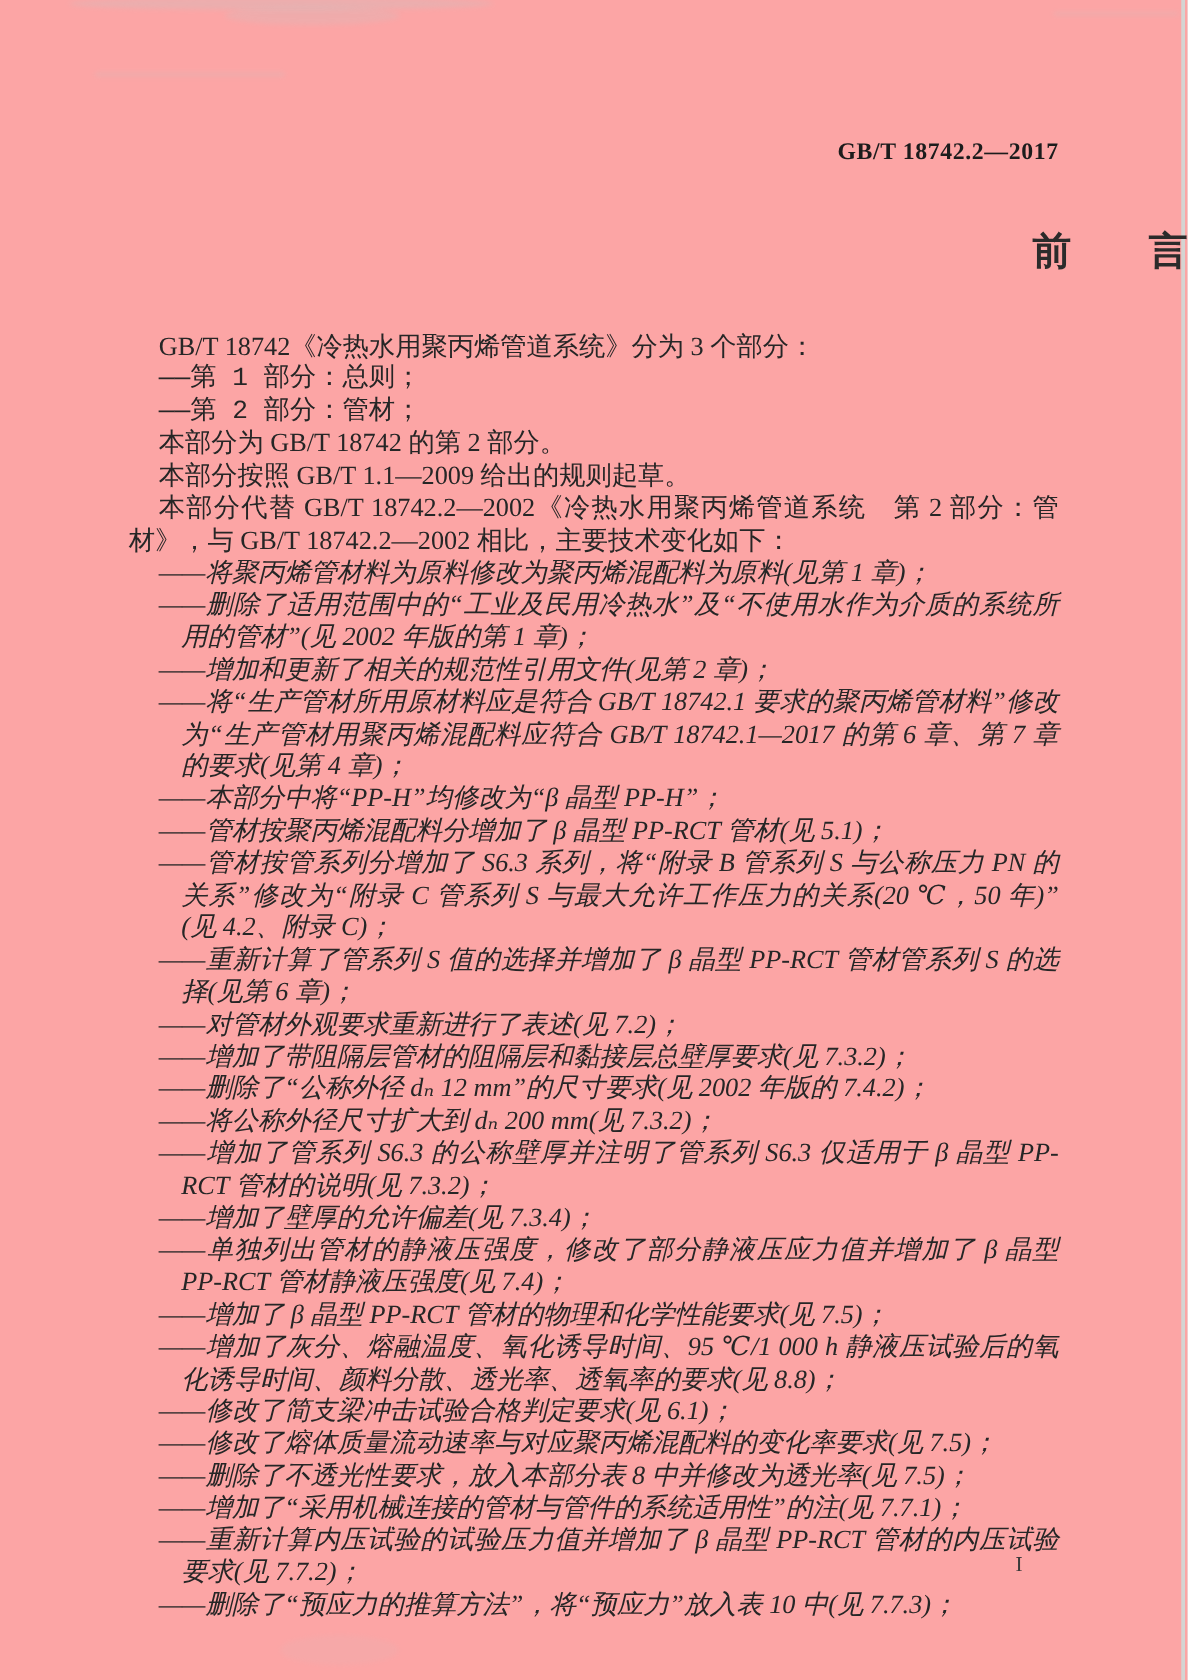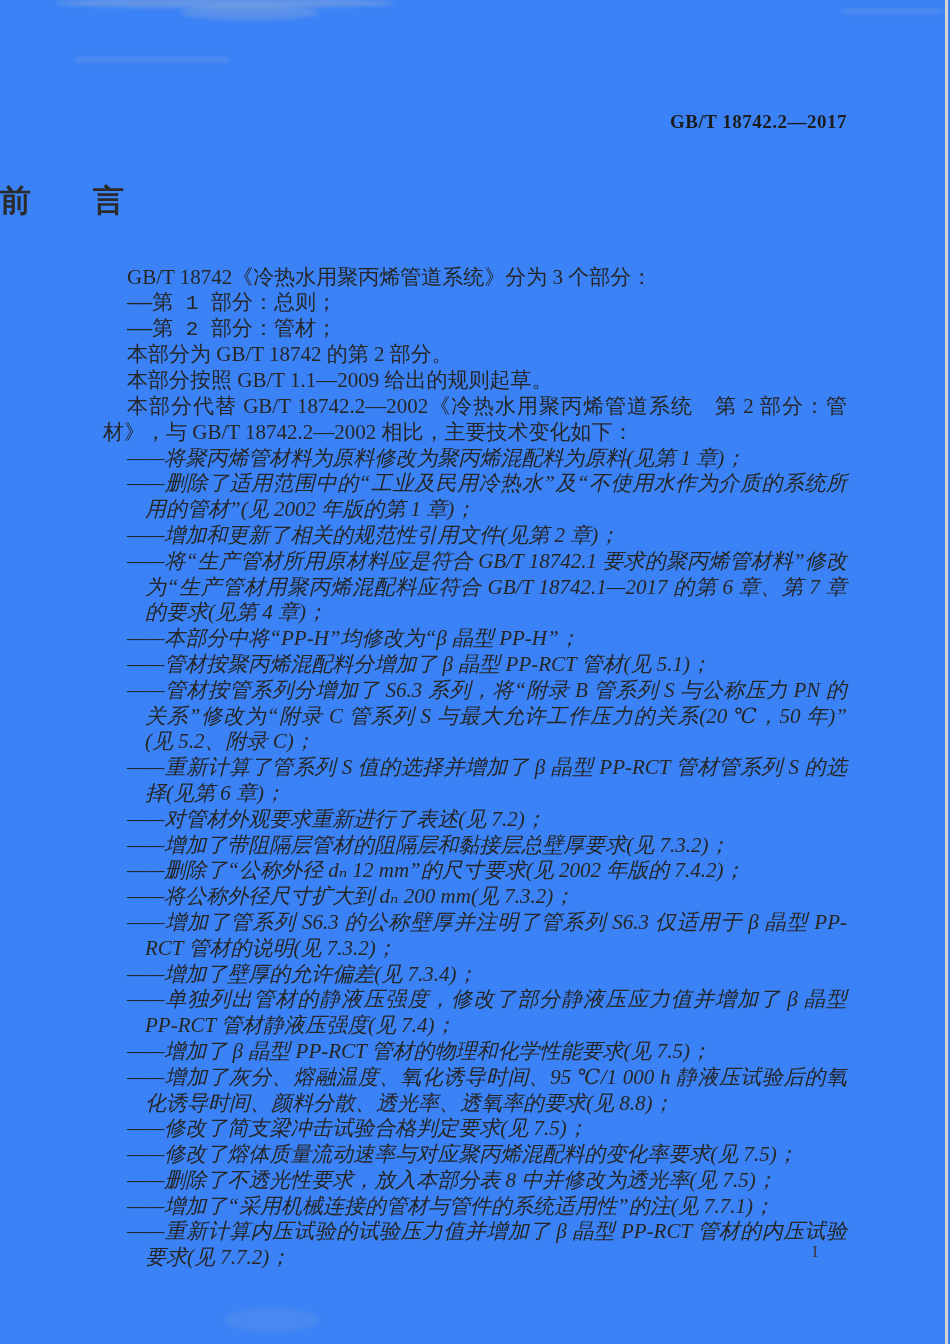--- a/index.html
+++ b/index.html
@@ -1,31 +1,31 @@
 <!DOCTYPE html>
 <html lang="zh"><head>
 <meta charset="utf-8">
 <style>
   html,body{margin:0;padding:0;background:#e9e9e9;}
   .page{
     position:relative;
     width:950px;height:1344px;
     margin:0 auto;
-    background:#3b82f6;
+    background:#fca5a5;
     overflow:hidden;
     font-family:"Liberation Serif","DejaVu Serif",serif;
     color:#262626;
   }
   .std-code{
     position:absolute;top:111px;right:103px;
     font-size:19px;font-weight:bold;letter-spacing:.5px;color:#1c1c1c;
   }
   .doc-title{
     position:absolute;top:180px;left:0;width:100%;
-    margin:0;text-align:left;
+    margin:0;text-align:right;
     font-family:"Liberation Sans","DejaVu Sans",sans-serif;
     font-weight:bold;font-size:31px;color:#2b2b2b;
   }
   .content{
     position:absolute;top:265px;left:103px;width:744px;
     font-size:21px;line-height:25.8px;text-align:justify;
   }
   .para{margin:0;text-indent:24px;}
   .part-item{margin:0;padding-left:24px;font-family:Liberation Mono, monospace;}
   .change-item{margin:0;padding-left:42px;text-indent:-18px;font-style:italic;}
@@ -64,33 +64,34 @@
     <p class="part-item">——第 2 部分：管材；</p>
     <p class="para">本部分为 GB/T 18742 的第 2 部分。</p>
     <p class="para">本部分按照 GB/T 1.1—2009 给出的规则起草。</p>
     <p class="para">本部分代替 GB/T 18742.2—2002《冷热水用聚丙烯管道系统　第 2 部分：管材》，与 GB/T 18742.2—2002 相比，主要技术变化如下：</p>
     <p class="change-item">——将聚丙烯管材料为原料修改为聚丙烯混配料为原料(见第 1 章)；</p>
     <p class="change-item">——删除了适用范围中的“工业及民用冷热水”及“不使用水作为介质的系统所用的管材”(见 2002 年版的第 1 章)；</p>
     <p class="change-item">——增加和更新了相关的规范性引用文件(见第 2 章)；</p>
     <p class="change-item">——将“生产管材所用原材料应是符合 GB/T 18742.1 要求的聚丙烯管材料”修改为“生产管材用聚丙烯混配料应符合 GB/T 18742.1—2017 的第 6 章、第 7 章的要求(见第 4 章)；</p>
     <p class="change-item">——本部分中将“PP-H”均修改为“β 晶型 PP-H”；</p>
     <p class="change-item">——管材按聚丙烯混配料分增加了 β 晶型 PP-RCT 管材(见 5.1)；</p>
-    <p class="change-item">——管材按管系列分增加了 S6.3 系列，将“附录 B 管系列 S 与公称压力 PN 的关系”修改为“附录 C 管系列 S 与最大允许工作压力的关系(20 ℃，50 年)”(见 5.2、附录 C)；</p>
+    <p class="change-item">——管材按管系列分增加了 S6.3 系列，将“附录 B 管系列 S 与公称压力 PN 的关系”修改为“附录 C 管系列 S 与最大允许工作压力的关系(20 ℃，50 年)”(见 4.2、附录 C)；</p>
     <p class="change-item">——重新计算了管系列 S 值的选择并增加了 β 晶型 PP-RCT 管材管系列 S 的选择(见第 6 章)；</p>
     <p class="change-item">——对管材外观要求重新进行了表述(见 7.2)；</p>
     <p class="change-item">——增加了带阻隔层管材的阻隔层和黏接层总壁厚要求(见 7.3.2)；</p>
     <p class="change-item">——删除了“公称外径 dₙ 12 mm”的尺寸要求(见 2002 年版的 7.4.2)；</p>
     <p class="change-item">——将公称外径尺寸扩大到 dₙ 200 mm(见 7.3.2)；</p>
     <p class="change-item">——增加了管系列 S6.3 的公称壁厚并注明了管系列 S6.3 仅适用于 β 晶型 PP-RCT 管材的说明(见 7.3.2)；</p>
     <p class="change-item">——增加了壁厚的允许偏差(见 7.3.4)；</p>
     <p class="change-item">——单独列出管材的静液压强度，修改了部分静液压应力值并增加了 β 晶型 PP-RCT 管材静液压强度(见 7.4)；</p>
     <p class="change-item">——增加了 β 晶型 PP-RCT 管材的物理和化学性能要求(见 7.5)；</p>
     <p class="change-item">——增加了灰分、熔融温度、氧化诱导时间、95 ℃/1 000 h 静液压试验后的氧化诱导时间、颜料分散、透光率、透氧率的要求(见 8.8)；</p>
-    <p class="change-item">——修改了简支梁冲击试验合格判定要求(见 7.5)；</p>
+    <p class="change-item">——修改了简支梁冲击试验合格判定要求(见 6.1)；</p>
     <p class="change-item">——修改了熔体质量流动速率与对应聚丙烯混配料的变化率要求(见 7.5)；</p>
     <p class="change-item">——删除了不透光性要求，放入本部分表 8 中并修改为透光率(见 7.5)；</p>
     <p class="change-item">——增加了“采用机械连接的管材与管件的系统适用性”的注(见 7.7.1)；</p>
     <p class="change-item">——重新计算内压试验的试验压力值并增加了 β 晶型 PP-RCT 管材的内压试验要求(见 7.7.2)；</p>
+    <p class="change-item">——删除了“预应力的推算方法”，将“预应力”放入表 10 中(见 7.7.3)；</p>
   </div>
 
   <div class="page-number">I</div>
 
 </div>
 
 </body></html>

